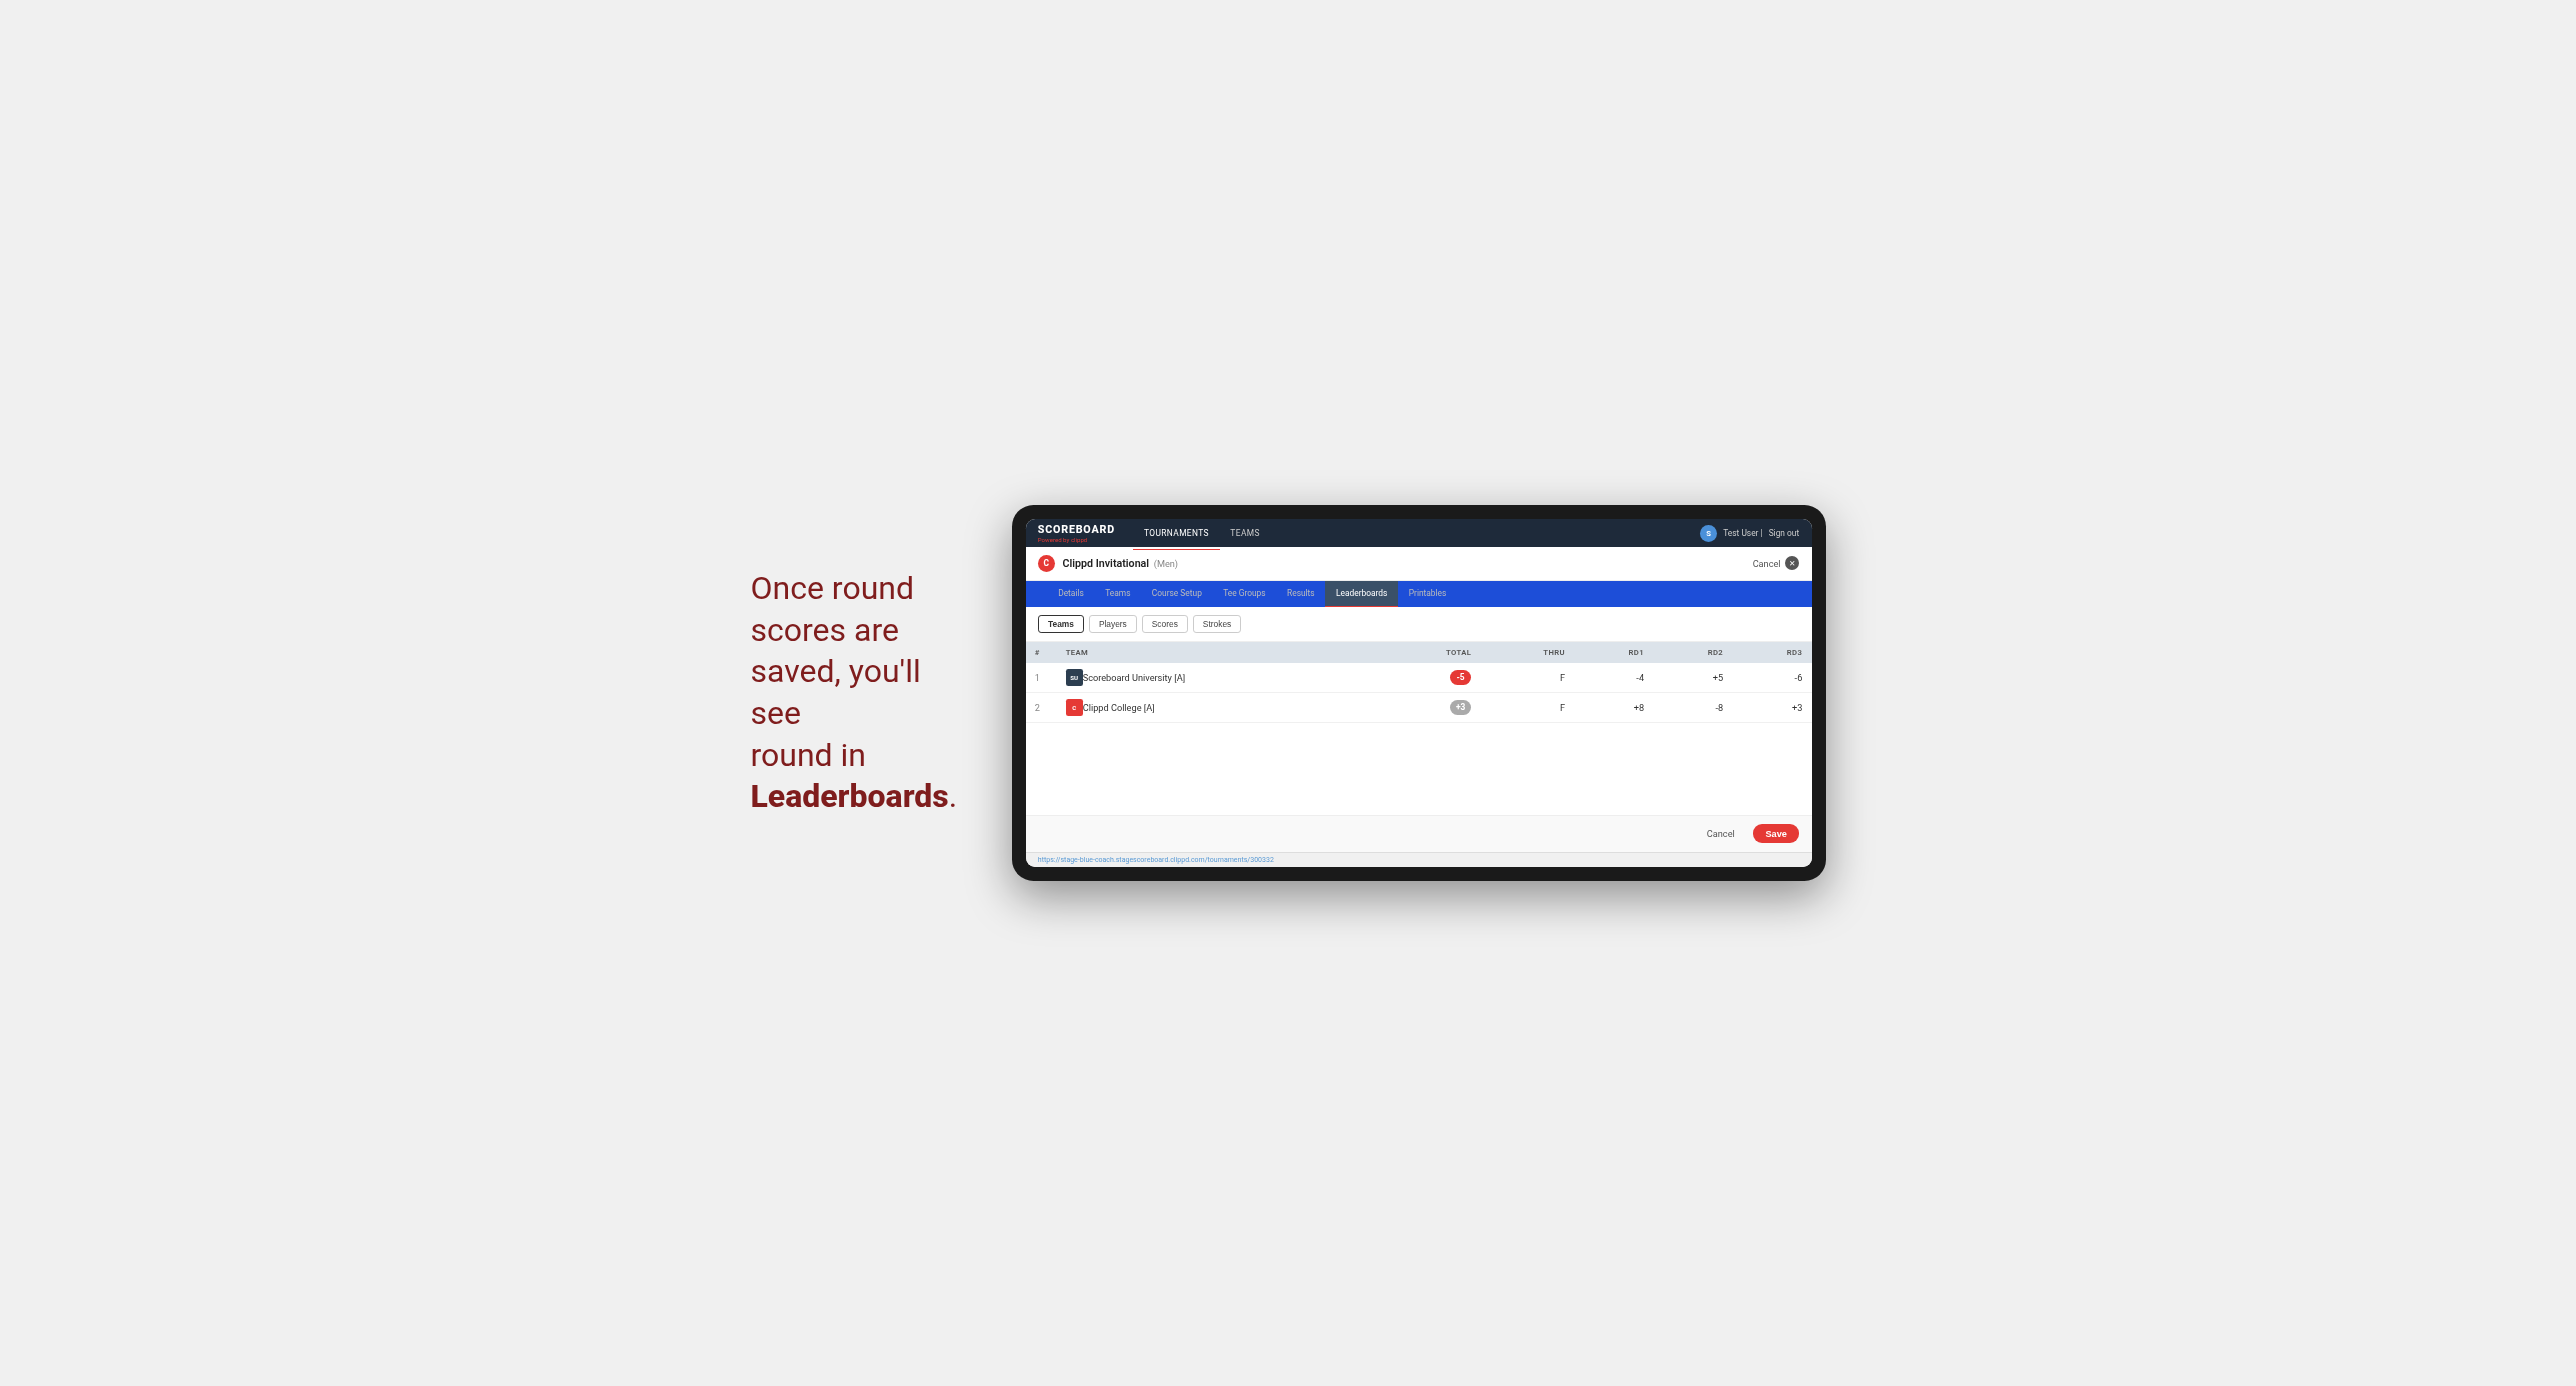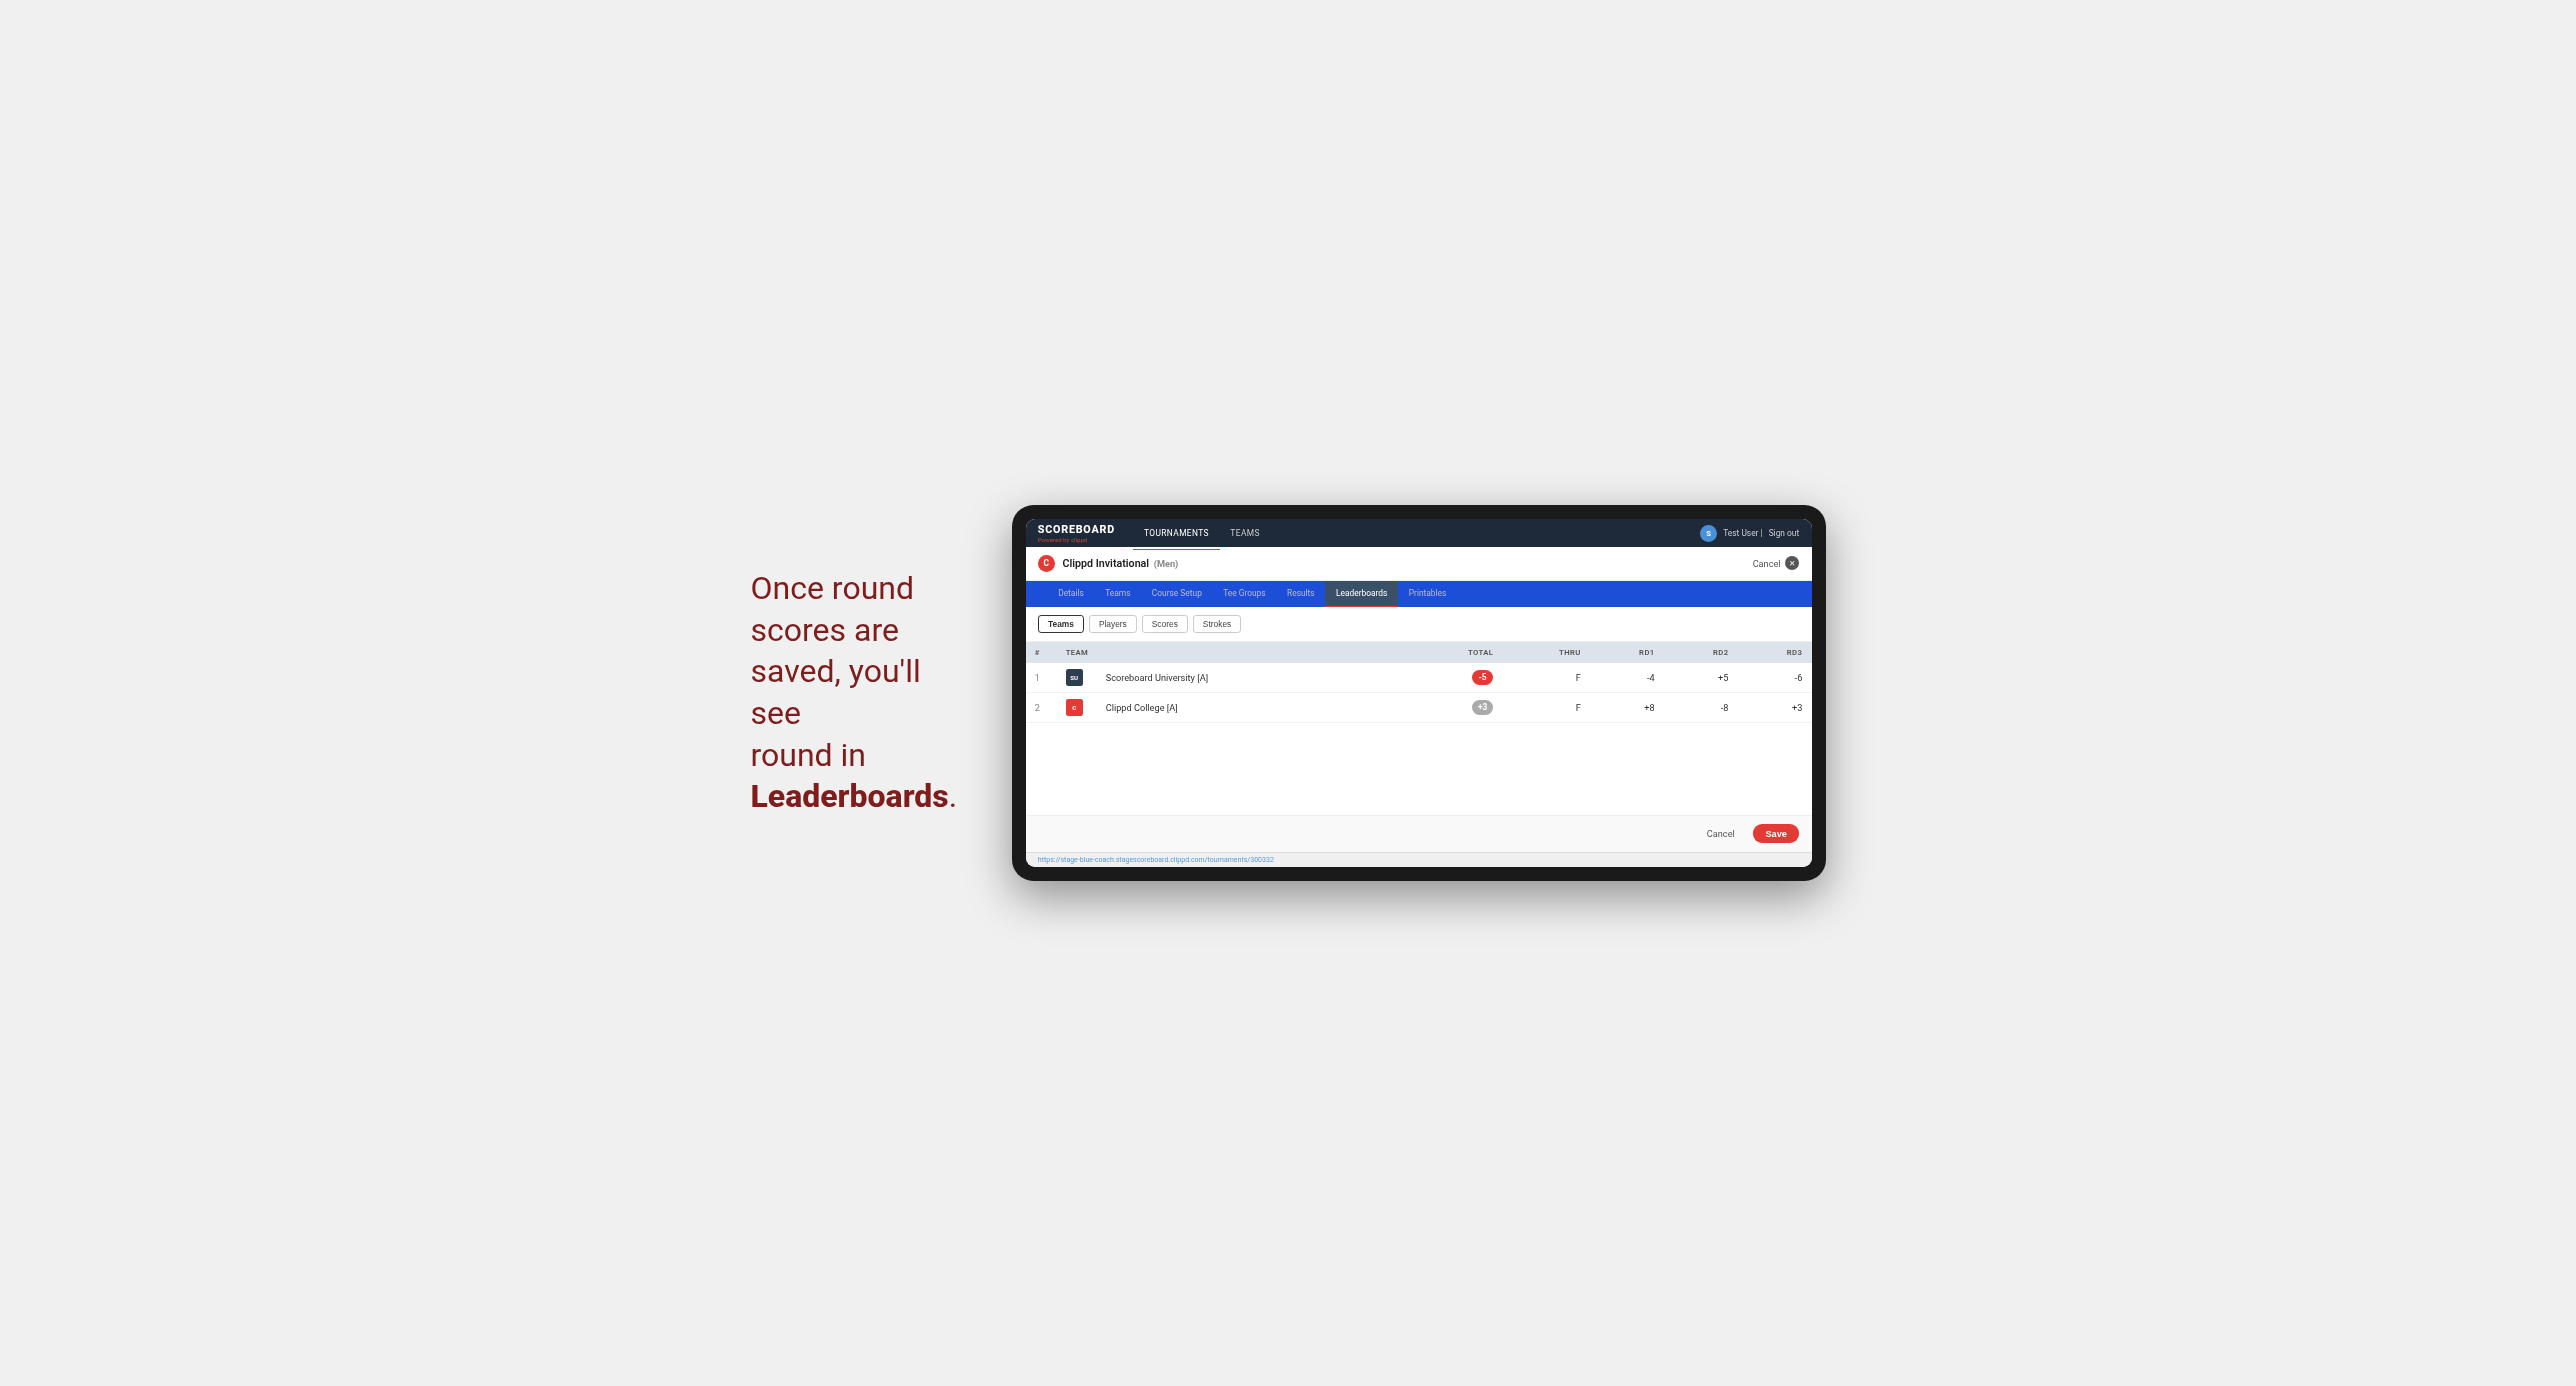--- a/index.html
+++ b/index.html
@@ -159,21 +159,20 @@
     .tournament-title {
       font-size: 10.7px;
       font-weight: 600;
       color: #222;
     }
 
     .tournament-subtitle {
       font-size: 9.2px;
       color: #888;
       margin-left: 4.6px;
-      font-weight: bold;
     }
 
     .cancel-btn {
       margin-left: auto;
       display: flex;
       align-items: center;
       gap: 4.6px;
       color: #555;
       font-size: 9.2px;
       cursor: pointer;
@@ -265,21 +264,21 @@
       border-bottom: 0.8px solid #f0f0f0;
     }
 
     .leaderboard-table td.right {
       text-align: right;
     }
 
     .team-name-cell {
       display: flex;
       align-items: center;
-      gap: 23px;
+      gap: 0;
     }
 
     .team-logo {
       width: 17px;
       height: 17px;
       background: #2c3e50;
       border-radius: 2.3px;
       display: flex;
       align-items: center;
       justify-content: center;

